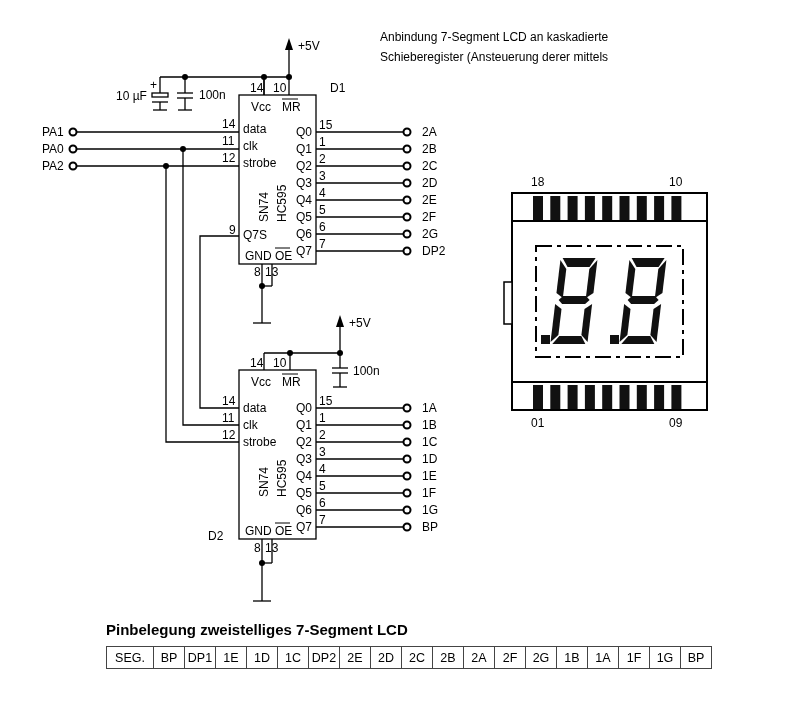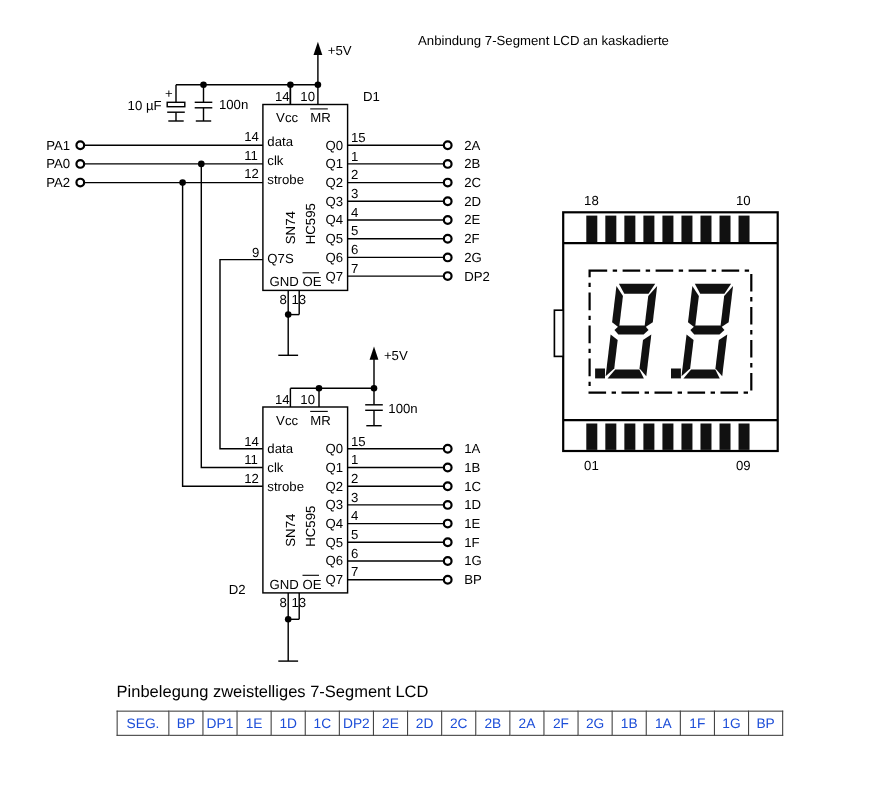--- a/index.html
+++ b/index.html
@@ -9,34 +9,35 @@
            font-size: 12px; font-weight: normal; line-height: 20px; margin-top: 14px; }
   #title div { white-space: nowrap; }
   svg#schem { position: absolute; left: 0; top: 0; }
   svg text { font-family: "Liberation Sans", sans-serif; fill: #000; }
   .lbl { font-size: 12px; }
   .pin { font-size: 12px; }
   .w { stroke: #000; stroke-width: 1.3; fill: none; }
   .box { stroke: #000; stroke-width: 1.3; fill: #fff; }
   .dot { fill: #000; }
   .term { stroke: #000; stroke-width: 2; fill: #fff; }
-  #table-title { position: absolute; left: 106px; top: 621px; font-size: 15px; font-weight: normal; white-space: nowrap; }
+  #table-title { position: absolute; left: 106px; top: 621px; font-size: 15px; font-weight: bold; white-space: nowrap; }
   table#pins { position: absolute; left: 106px; top: 646px; border-collapse: collapse;
-               font-size: 12.5px; color: #1d4ed8; }
+               font-size: 12.5px; color: #000000; }
   table#pins td { border: 1.5px solid #444; text-align: center; height: 19px; padding: 0 2px; }
   table#pins tr:first-child td { height: 21px; }
   table#pins td.hd { width: 42px; }
   table#pins td.c { width: 26px; }
   .lcd-seg { fill: #111; }
 </style>
 </head>
 <body>
 
 <div id="title">
   <div>Anbindung 7-Segment LCD an kaskadierte</div>
+  <div>Schieberegister (Ansteuerung derer mittels</div>
 </div>
 
 <svg id="schem" width="810" height="717">
 
   <g>
     <line class="w" x1="289" y1="48" x2="289" y2="77"></line>
     <polygon points="289,38 285,50 293,50" fill="#000"></polygon>
     <text class="lbl" x="298" y="50">+5V</text>
     <line class="w" x1="160" y1="77" x2="289" y2="77"></line>
     <line class="w" x1="264" y1="77" x2="264" y2="95"></line>

